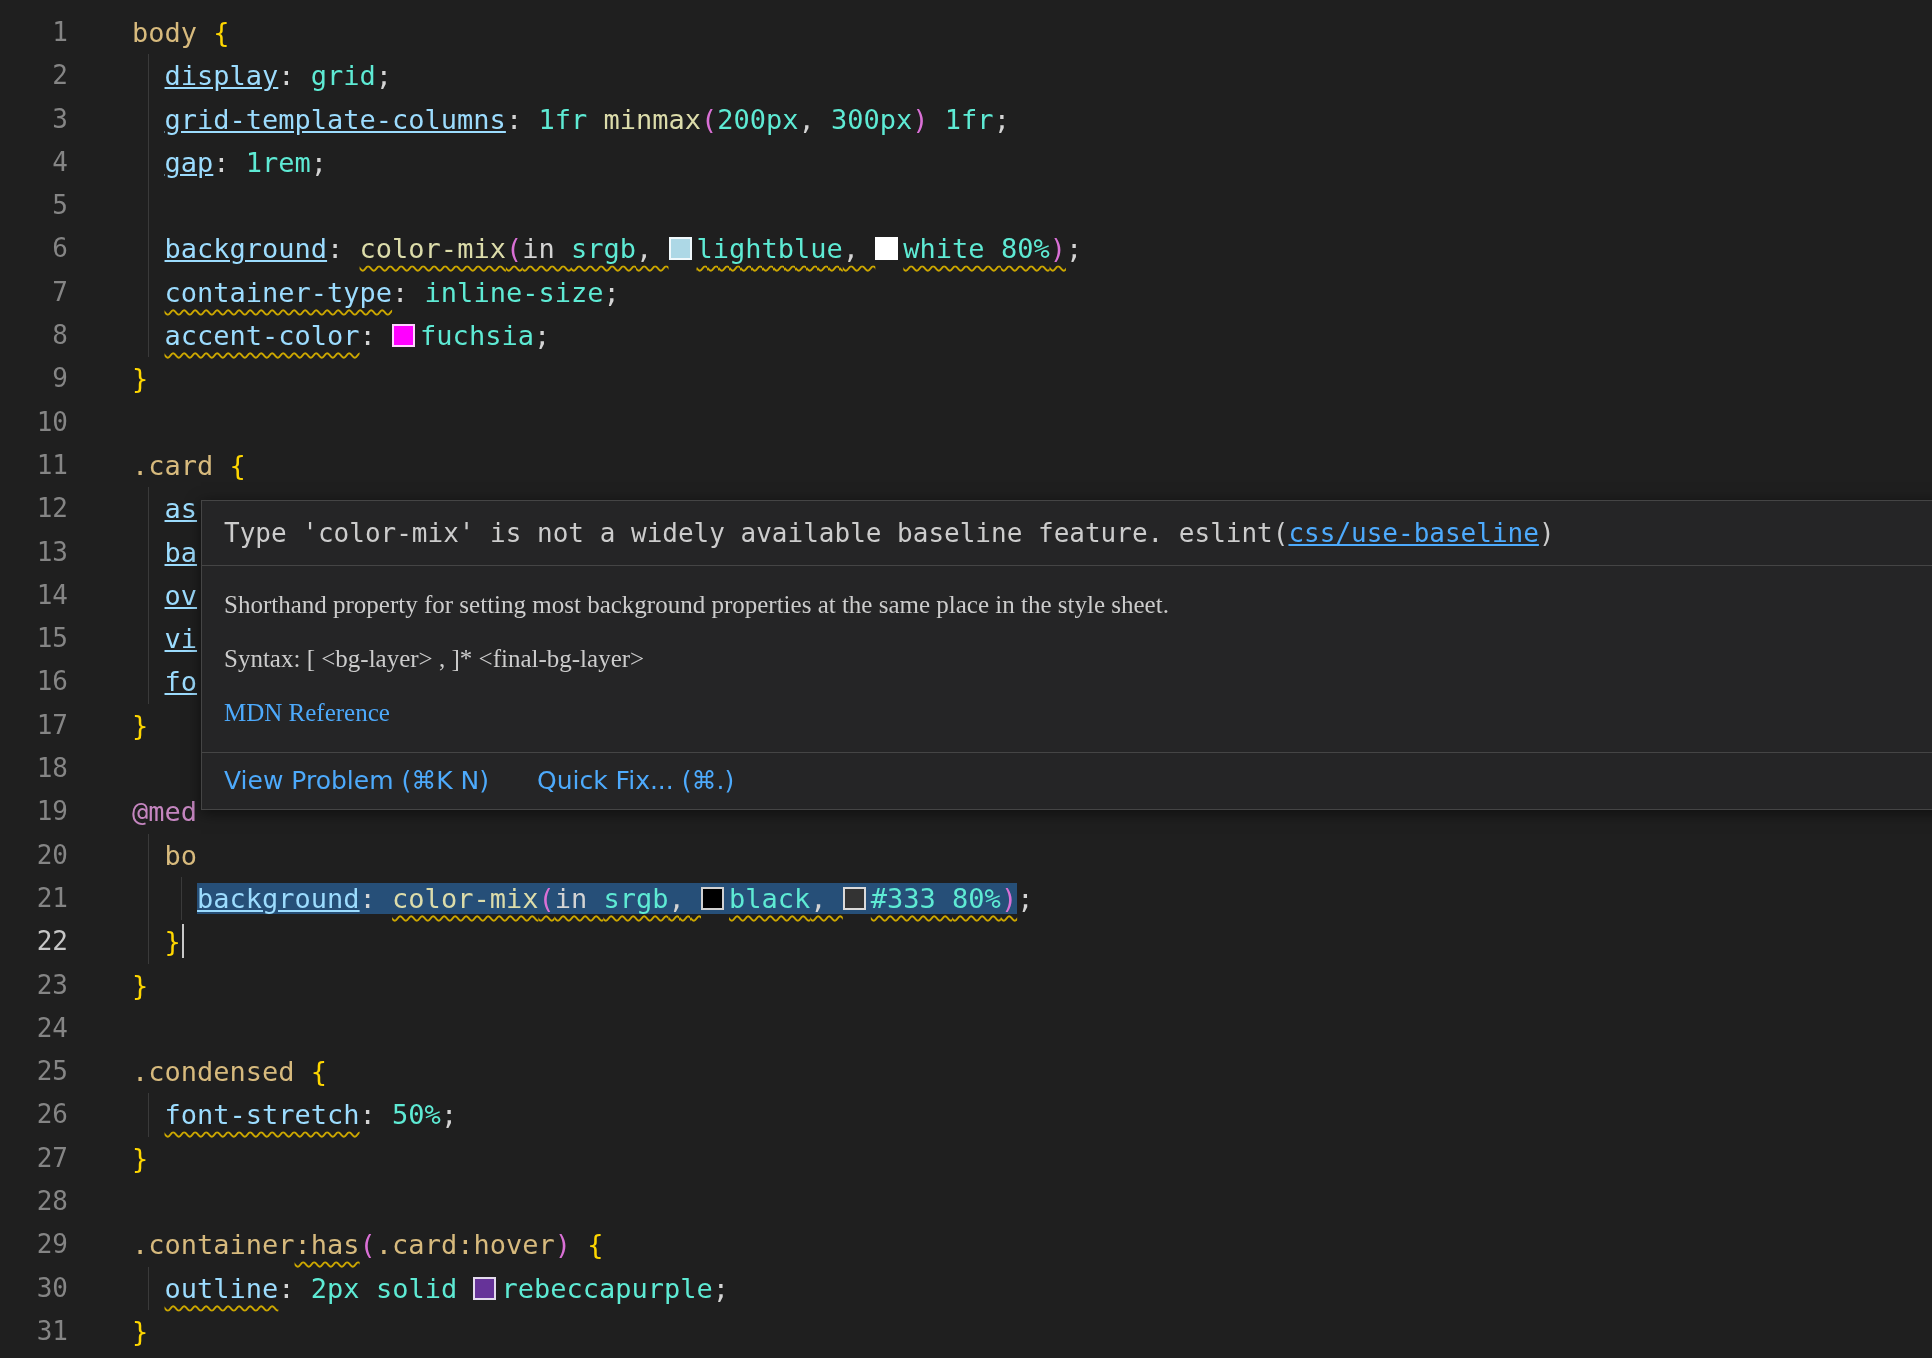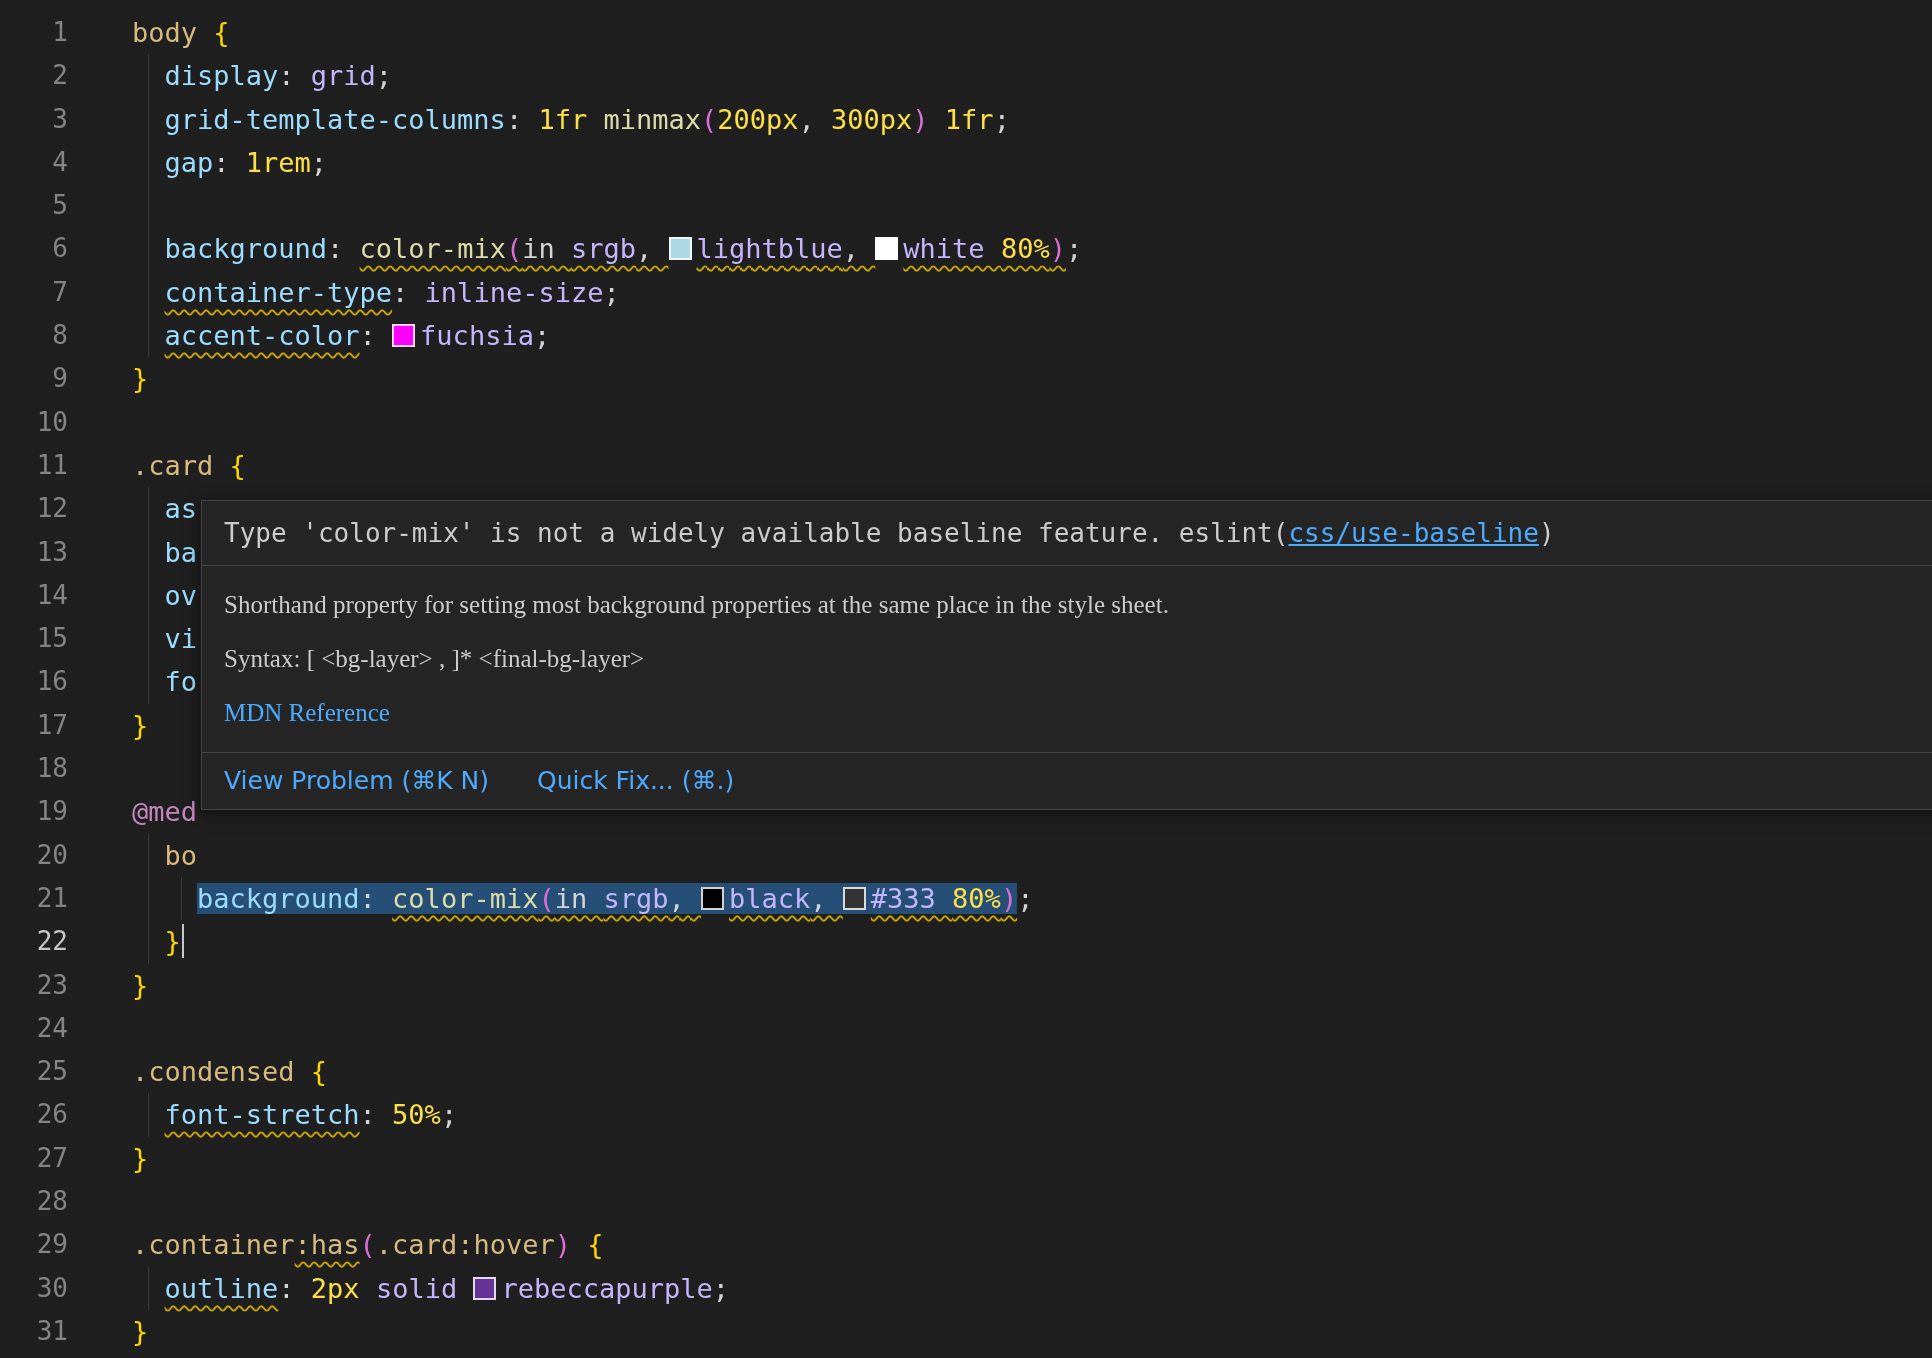--- a/index.html
+++ b/index.html
@@ -15,23 +15,23 @@
   .code { position:absolute; top:11px; left:0; right:0; }
   .line { position:relative; height:43.3px; line-height:43.3px; white-space:pre; }
   .ln {
     position:absolute; left:0; top:0; width:68px; text-align:right;
     color:#858585; font-size:26px;
   }
   .line.active .ln { color:#c6c6c6; }
   .lc { position:absolute; left:132px; top:0; height:100%; white-space:pre;text-align:center; }
   .guide { position:absolute; top:0; bottom:0; width:1px; background:#3a3a3a; }
 
-  .tk-p  { color:#9cdcfe; }  
-  .tk-v  { color:#c4b5fd; }  
-  .tk-n  { color:#fde047;margin-top:40px; }  
+  .tk-p  { color:#9cdcfe;text-decoration:underline; }  
+  .tk-v  { color:#5eead4; }  
+  .tk-n  { color:#5eead4;margin-top:40px; }  
   .tk-f  { color:#dcdcaa; }  
   .tk-s  { color:#d7ba7d; }  
   .tk-d  { color:#d4d4d4; }  
   .tk-at { color:#c586c0; }  
   .tk-br { color:#ffd700; }  
   .tk-pr { color:#da70d6; }  
 
   .wavy {
     text-decoration-line:underline;
     text-decoration-style:wavy;

